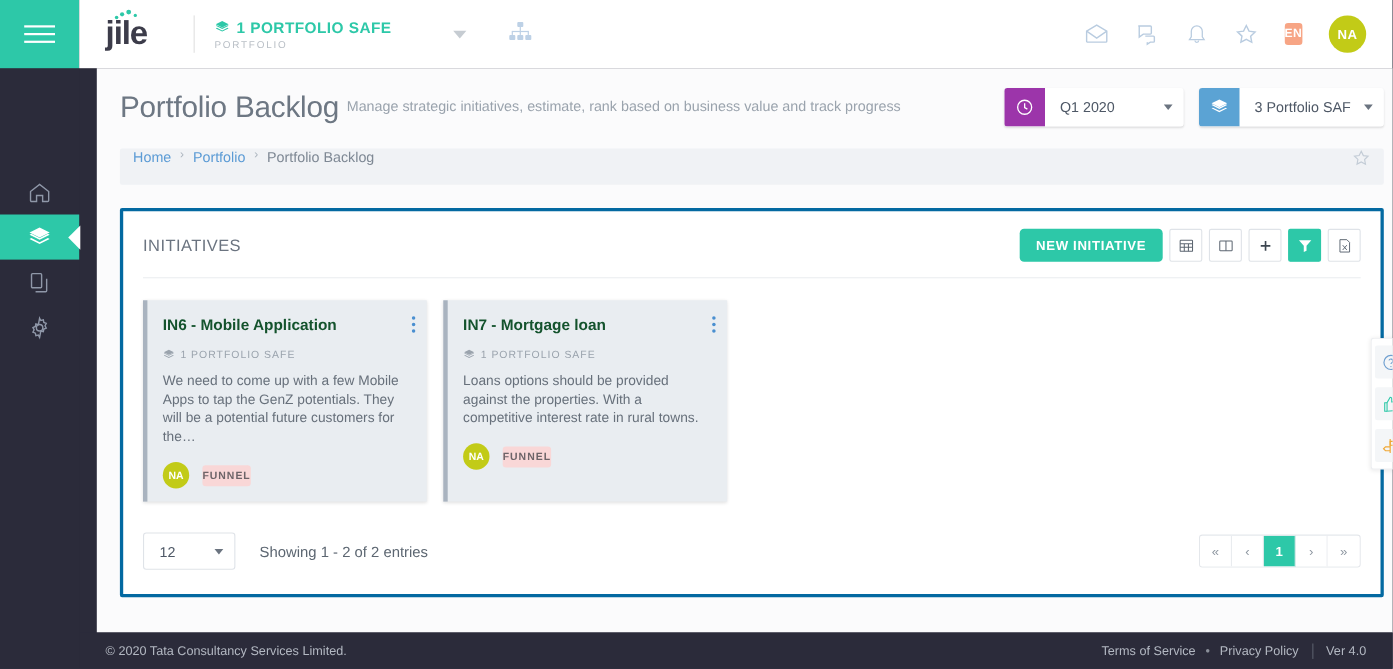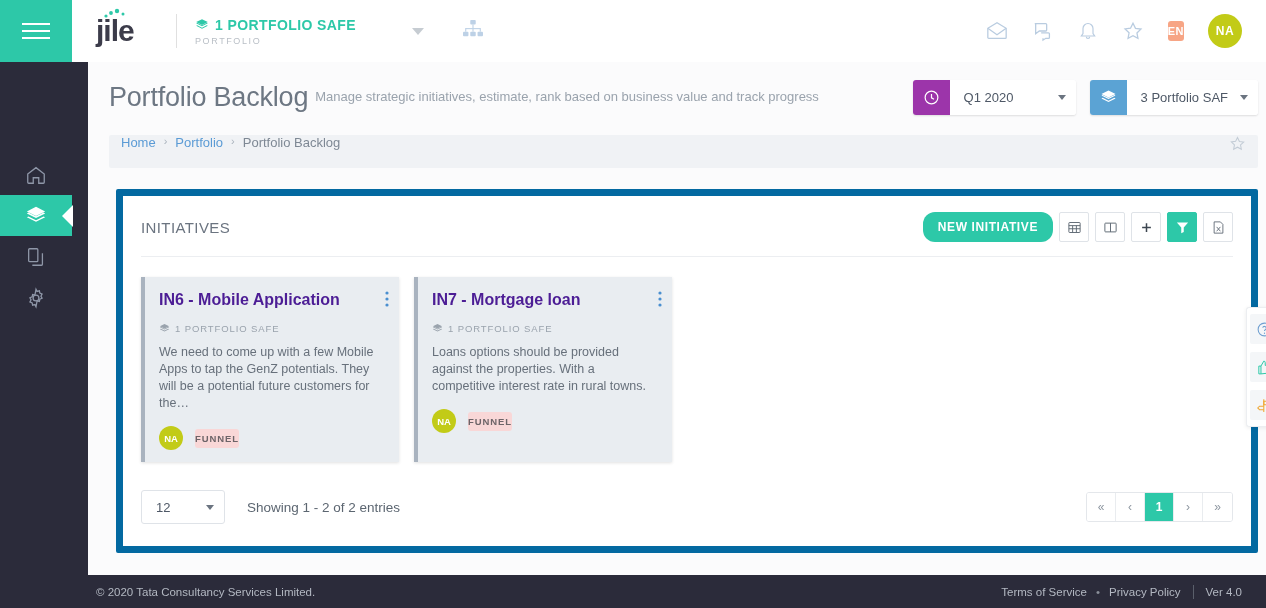--- a/index.html
+++ b/index.html
@@ -97,45 +97,45 @@
     margin:20px 24px 0 21px; height:33px; background:#f0f2f5; border-radius:2px;
     display:flex; align-items:flex-start; padding:0 12px; font-size:13px;
   }
   .bc-link { color:#5b9bd5; cursor:pointer; }
   .bc-sep { color:#aab3bd; margin:0 8px; font-size:11px; }
   .bc-current { color:#7e8894; }
   .bc-star { margin-left:auto; cursor:pointer; }
 
   
   .panel {
-    margin:21px 24px 0 28px; background:#fff; border:7px solid #0369a1;
+    margin:21px 24px 0 21px; background:#fff; border:3px solid #0369a1;
     border-radius:2px; padding:0 18px 22px 18px; position:relative;
   }
   .panel-head { display:flex; align-items:center; padding:16px 0 14px 0; }
   .panel-title { font-size:15px; color:#6b7480; letter-spacing:.4px; }
   .panel-tools { margin-left:auto; display:flex; align-items:center; gap:6px; }
   .btn-primary {
     background:#2dc8a8; color:#fff; border:none; height:30px; padding:3px 15px;
-    font-size:12px; font-weight:700; letter-spacing:.6px; border-radius:12px; cursor:pointer;
+    font-size:12px; font-weight:700; letter-spacing:.6px; border-radius:4px; cursor:pointer;
     font-family:"Liberation Sans", sans-serif;
   }
   .tool-btn {
     width:30px;height:30px;border:1px solid #dfe3e8;background:#fff;border-radius:2px;
     display:flex;align-items:center;justify-content:center;cursor:pointer;
   }
   .tool-btn.active { background:#2dc8a8; border-color:#2dc8a8; }
   .panel-divider { height:1px; background:#eceef1; }
 
   .cards { display:flex; gap:15px; padding-top:20px; }
   .card {
     width:258px; background:#e9edf1; border-left:4px solid #a9b3bf;
     box-shadow:0 1px 3px rgba(0,0,0,.12); padding:14px 14px 12px 14px;
     position:relative; cursor:pointer;
   }
-  .card-title { color:#4c1d95; font-size:16px; font-weight:700; padding-right:18px; }
+  .card-title { color:#14532d; font-size:14px; font-weight:700; padding-right:18px; }
   .card-kebab { position:absolute; right:10px; top:14px; cursor:pointer; }
   .card-meta {
     display:flex; align-items:center; gap:5px; margin-top:14px;
     color:#9aa3ad; font-size:9.5px; letter-spacing:.9px;
   }
   .card-desc { margin-top:10px; color:#67707b; font-size:12.5px; line-height:17px; }
   .card-foot { display:flex; align-items:center; gap:12px; margin-top:14px; }
   .card-avatar {
     width:24px;height:24px;border-radius:50%;background:#c2cb17;color:#fff;
     display:flex;align-items:center;justify-content:center;font-size:9.5px;font-weight:700;

